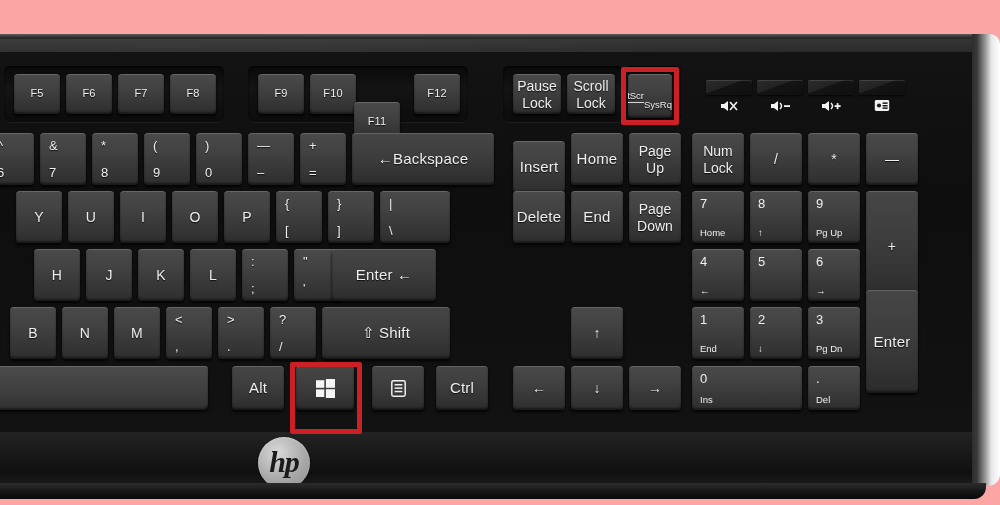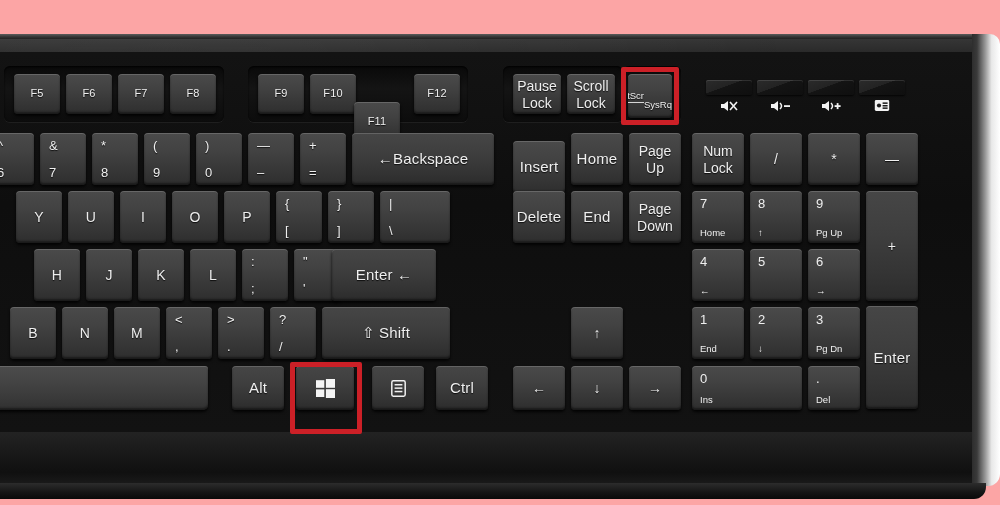--- a/index.html
+++ b/index.html
@@ -558,26 +558,29 @@
         <span class="top">0</span>
         <span class="bot">Ins</span>
       </div>
       <div class="key np" style="left: 808px; top: 366px; width: 52px; height: 44px;">
         <span class="top">.</span>
         <span class="bot">Del</span>
       </div>
       <div class="key wide" style="left: 866px; top: 191px; width: 52px; height: 110px;">
         <span class="lbl lg">+</span>
       </div>
-      <div class="key wide" style="left: 866px; top: 306px; width: 52px; height: 103px;">
+      <div class="key wide" style="left: 866px; top: 290px; width: 52px; height: 103px;">
         <span class="lbl sm">Enter</span>
       </div>
     </div>
 
   <div class="palm-rest"></div>
+  <div class="hp-logo" style="left:258px; top:437px;">
+    <span class="hp-text">hp</span>
+  </div>
 
   <div class="kb-right-edge"></div>
   <div class="kb-bottom-edge"></div>
 
   <div id="highlights">
       <div class="hl" style="left: 621px; top: 67px; width: 58px; height: 58px; border-color: rgb(204, 32, 39);"></div>
       <div class="hl" style="left: 290px; top: 362px; width: 72px; height: 72px; border-color: rgb(204, 32, 39);"></div>
     </div>
 
 </div>

